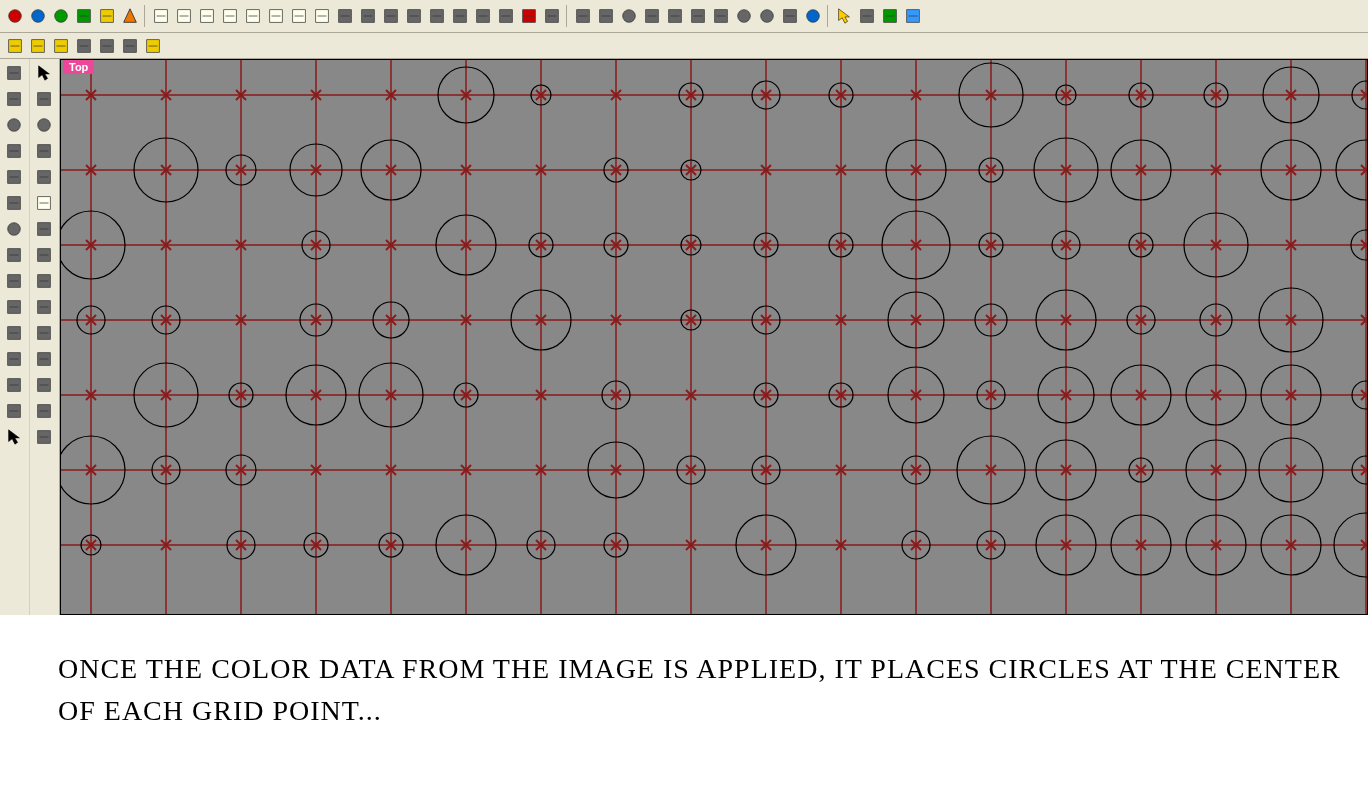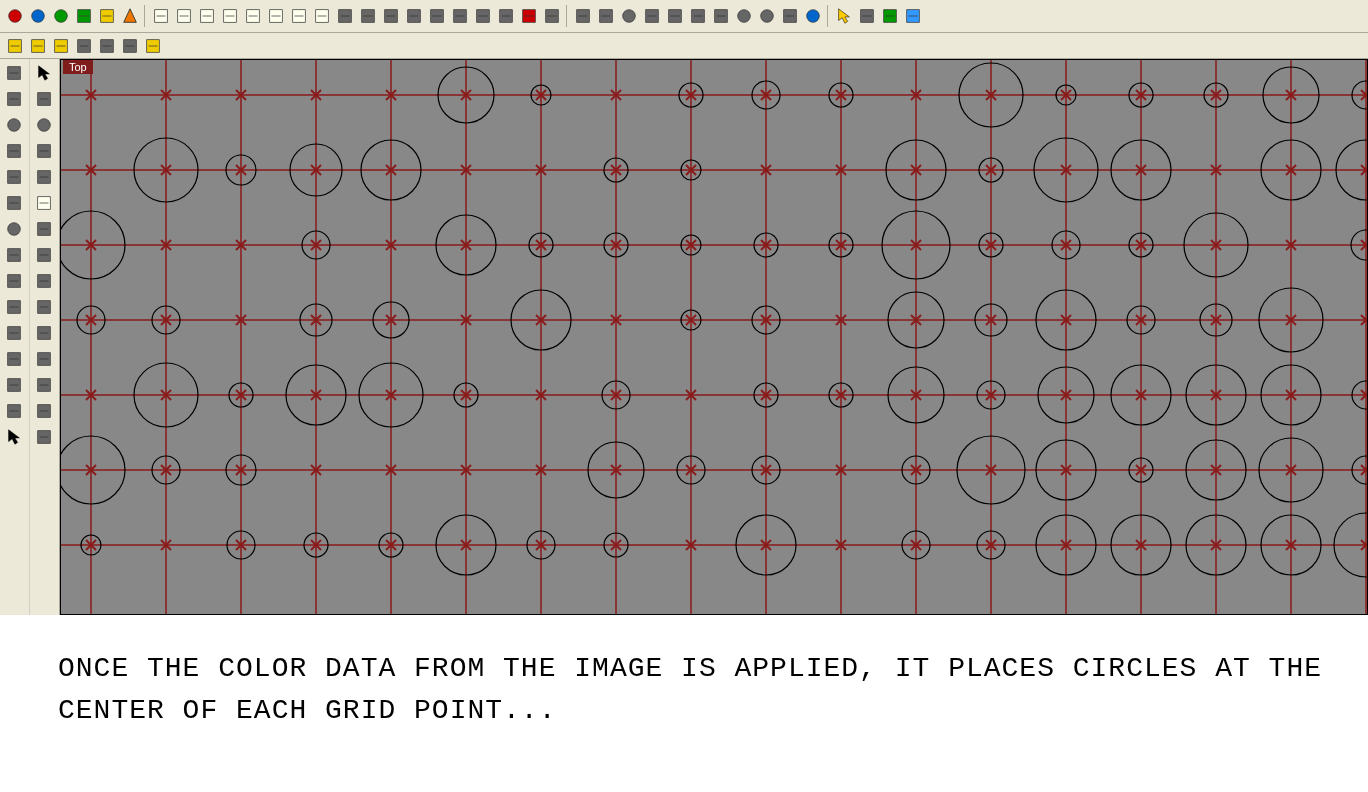--- a/index.html
+++ b/index.html
@@ -6,22 +6,22 @@
 body{font-family:Tahoma,Arial,sans-serif;font-size:11px;background:#fff;width:1368px;height:792px;overflow:hidden}
 .toolbar{background:#ece9d8;border-bottom:1px solid #aca899;display:flex;align-items:center;height:33px;padding:2px 4px;gap:1px}
 .toolbar2{background:#ece9d8;border-bottom:1px solid #aca899;display:flex;align-items:center;height:26px;padding:2px 4px;gap:1px}
 .tbtn{width:22px;height:22px;display:flex;align-items:center;justify-content:center;cursor:pointer;border:1px solid transparent;border-radius:2px}
 .sep{width:3px;height:22px;border-left:1px solid #aca899;margin:0 2px}
 .side-toolbars{position:absolute;left:0;top:59px;width:60px;height:556px;background:#ece9d8;border-right:1px solid #aca899;display:flex}
 .side-col{width:30px;display:flex;flex-direction:column;align-items:center;padding-top:2px;gap:2px}
 .side-col:first-child{border-right:1px solid #d4d0c8}
 .sbtn{width:24px;height:24px;display:flex;align-items:center;justify-content:center;cursor:pointer;border:1px solid transparent}
 .viewport{position:absolute;left:60px;top:59px;right:0;height:556px;background:#888;border:1px solid #000}
-.vp-label{position:absolute;left:2px;top:0;background:#7f1d1d;color:#fff;padding:1px 6px;font-size:11px;font-weight:normal}
-.caption{position:absolute;left:58px;top:648px;right:20px;font-family:Liberation Mono, monospace;font-size:28px;letter-spacing:1px;line-height:1.5;color:#000}
+.vp-label{position:absolute;left:2px;top:0;background:#ec4899;color:#fff;padding:1px 6px;font-size:11px;font-weight:bold}
+.caption{position:absolute;left:58px;top:648px;right:20px;font-family:Liberation Serif, serif;font-size:28px;letter-spacing:1px;line-height:1.5;color:#000}
 svg.ico{width:18px;height:18px}
 </style>
 </head>
 <body>
 
 <div class="toolbar" id="tb1">
     <div class="tbtn">
       <svg class="ico" viewBox="0 0 20 20">
         <circle cx="10" cy="10" r="7" fill="#c00" stroke="#333" stroke-width="0.8"></circle>
       </svg>

